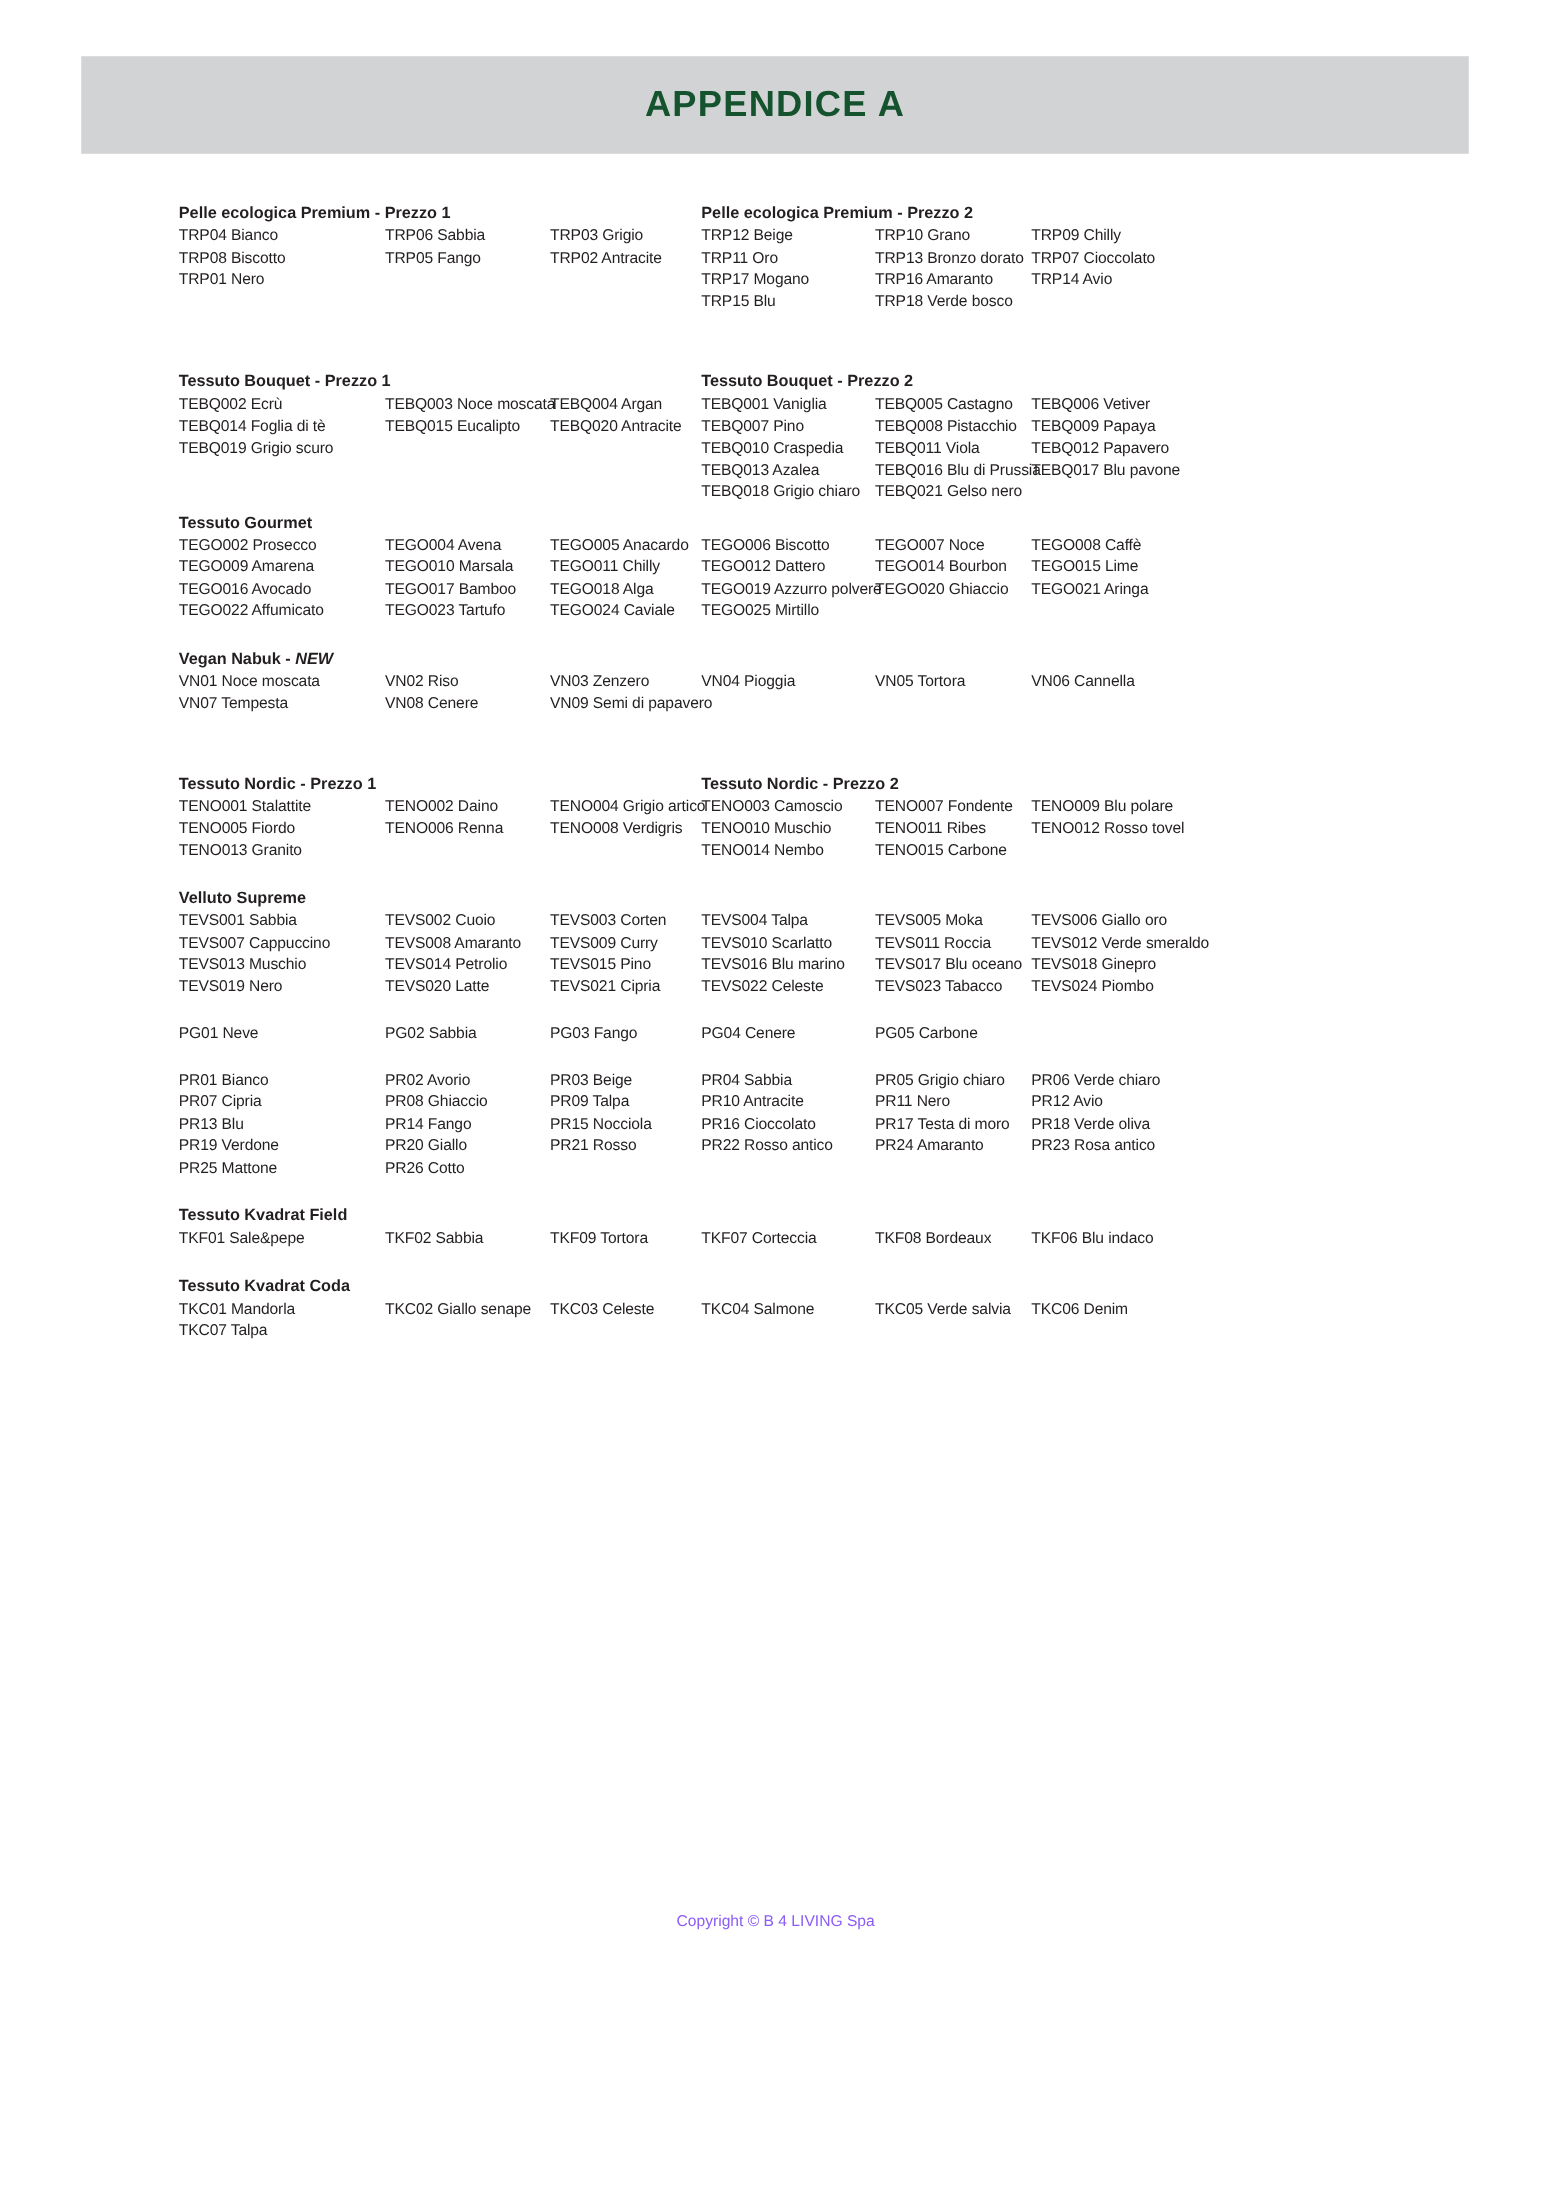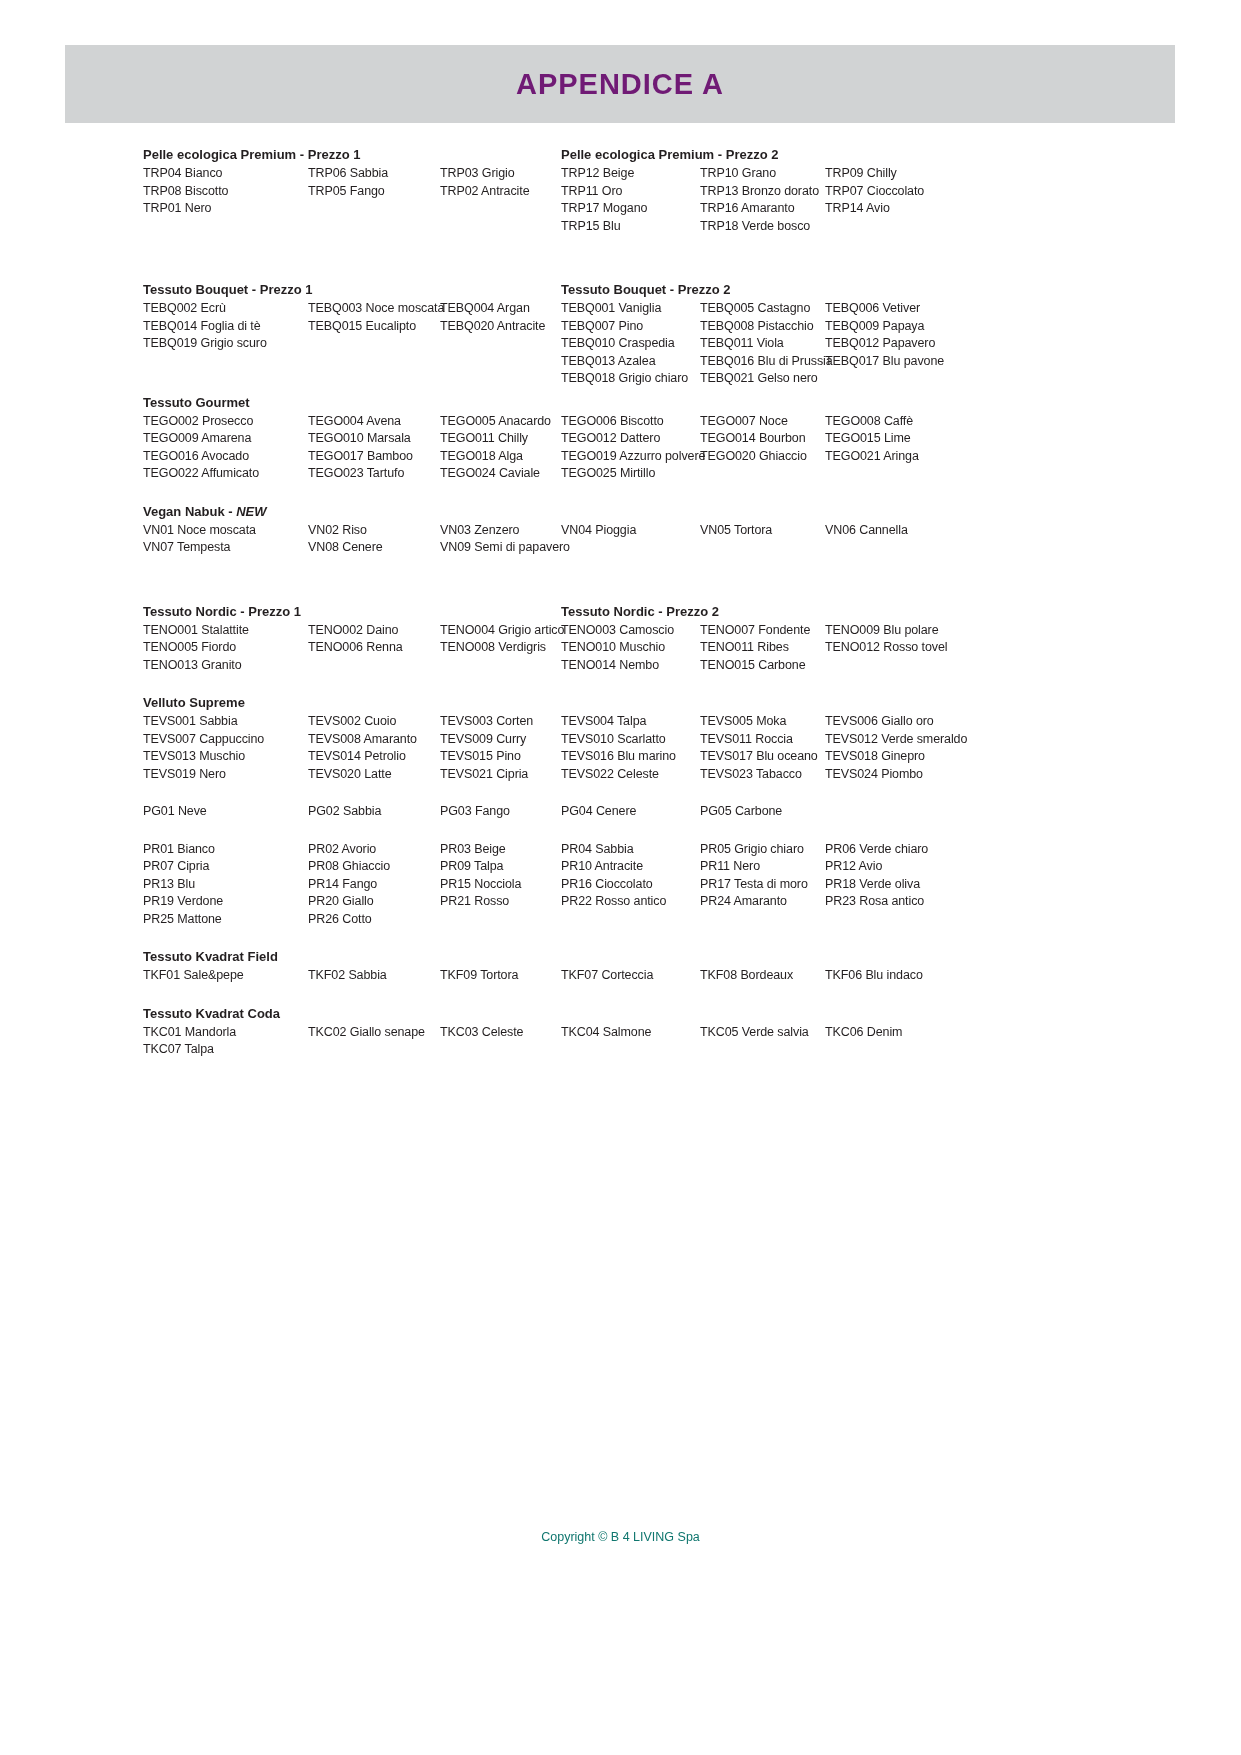--- a/index.html
+++ b/index.html
@@ -17,25 +17,25 @@
     left: 65px; top: 45px;
     width: 1110px; height: 78px;
     background: #d1d3d4;
     display: flex; align-items: center; justify-content: center;
   }
   .header-bar h1 {
     margin: 0;
     font-size: 29px;
     font-weight: bold;
     letter-spacing: 1px;
-    color: #701a75;
+    color: #14532d;
   }
   .content {
     position: absolute;
-    left: 143px; top: 146px;
+    left: 143px; top: 161px;
     width: 982px;
   }
   .section-block { margin-top: 20px; }
   #sections > .section-block:first-child { margin-top: 0; }
   
   #sections > .section-block:nth-child(3) { margin-top: 6px; }
 
   .sec-title {
     margin: 0 0 1px 0;
     font-size: 13px;
@@ -58,21 +58,21 @@
     line-height: 17.5px;
     letter-spacing: -0.1px;
     white-space: nowrap;
   }
   .footer {
     position: absolute;
     left: 0; right: 0;
     top: 1530px;
     text-align: center;
     font-size: 12.5px;
-    color: #0f766e;
+    color: #8b5cf6;
   }
 </style>
 </head>
 <body>
 
 <div class="page">
   <div class="header-bar">
     <h1>APPENDICE A</h1>
   </div>
 

